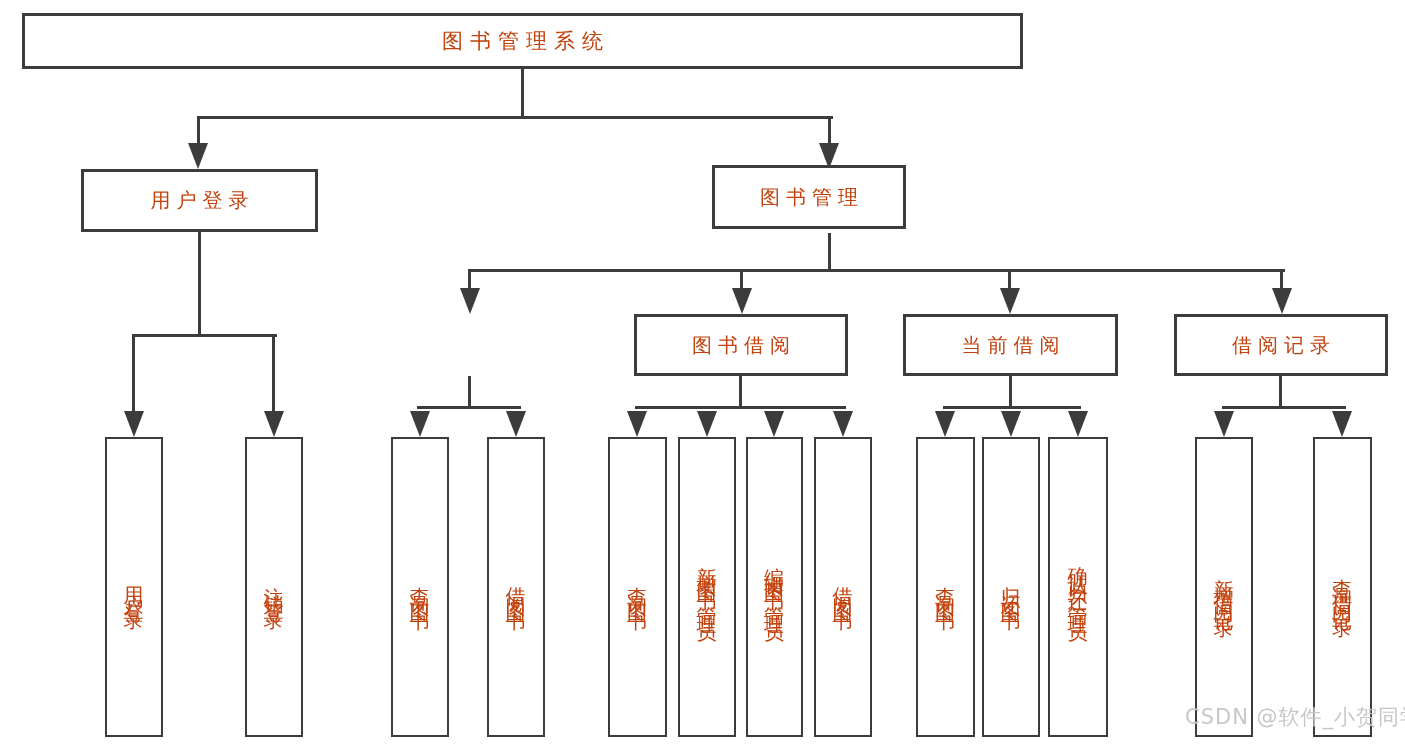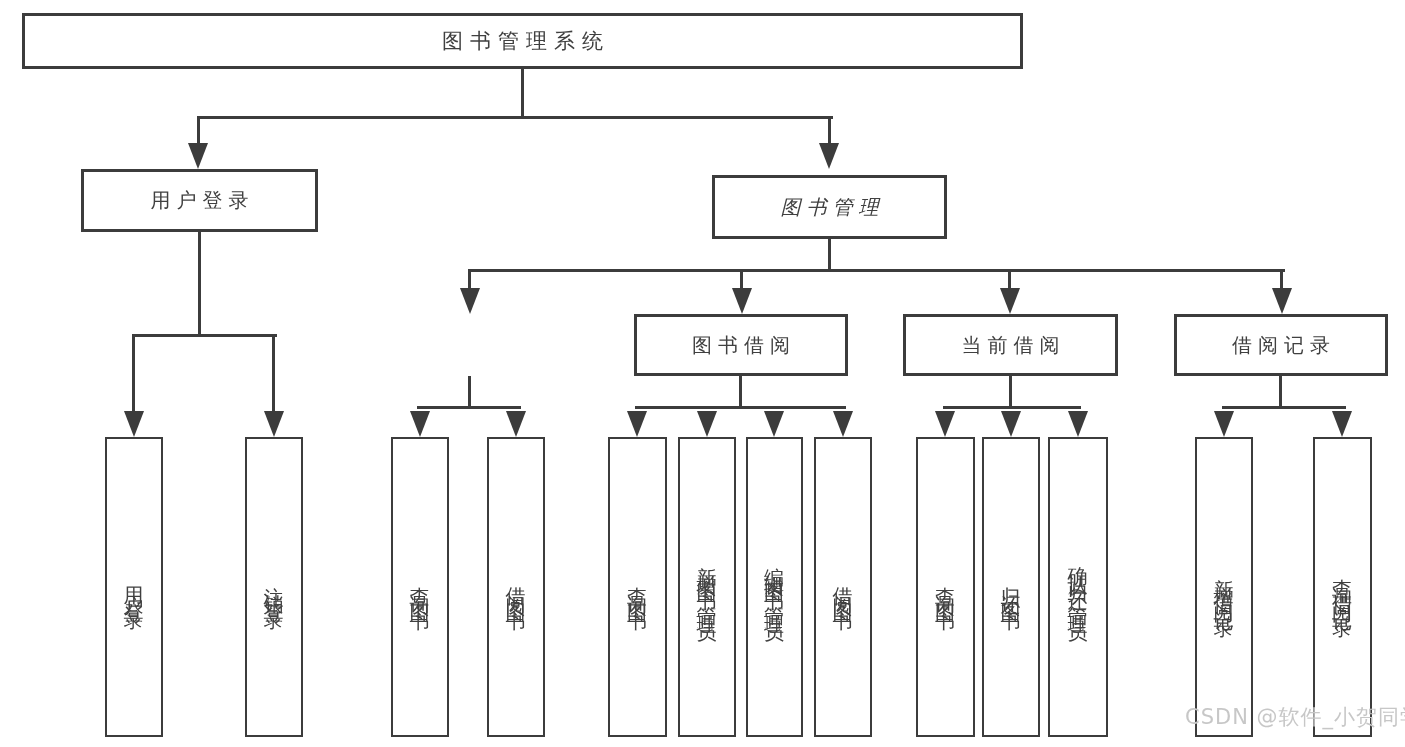--- a/index.html
+++ b/index.html
@@ -7,21 +7,21 @@
     position:relative; width:1405px; height:747px; background:#ffffff;
     font-family:"DejaVu Sans","Liberation Sans",sans-serif;
     color:#333333; overflow:hidden;
   }
   .box {
     position:absolute; box-sizing:border-box;
     border:3px solid #3c3c3c; background:#ffffff;
     display:flex; align-items:center; justify-content:center;
     z-index:2;
   }
-  .box .lbl { font-size:20px; letter-spacing:6px; text-indent:6px; white-space:nowrap; color:#404040; }
+  .box .lbl { font-size:20px; letter-spacing:6px; text-indent:6px; white-space:nowrap; color:#c2410c; }
   .box.root .lbl { font-size:21px; letter-spacing:7px; text-indent:7px; }
   .box.leaf { border-width:2px; }
   .box.leaf .lbl {
     writing-mode:vertical-rl; text-orientation:mixed;
     font-size:20px; letter-spacing:8px; text-indent:0; line-height:1;
   }
   .line { position:absolute; background:#3c3c3c; z-index:1; }
   .arrow {
     position:absolute; width:0; height:0; z-index:1;
     border-left:10px solid transparent; border-right:10px solid transparent;
@@ -44,21 +44,21 @@
   <div class="line" style="left:521px; top:69px; width:3px; height:50px;"></div>
   <div class="line" style="left:197px; top:116px; width:636px; height:3px;"></div>
   <div class="line" style="left:197px; top:116px; width:3px; height:30px;"></div>
   <div class="arrow" style="left:188px; top:143px;"></div>
   <div class="line" style="left:828px; top:116px; width:3px; height:30px;"></div>
   <div class="arrow" style="left:819px; top:143px;"></div>
 
   <div class="box" style="left:81px; top:169px; width:237px; height:63px;">
     <span class="lbl">用户登录</span>
   </div>
-  <div class="box" style="left:712px; top:175px; width:235px; height:64px;font-style:italic;">
+  <div class="box" style="left:712px; top:165px; width:194px; height:64px;">
     <span class="lbl">图书管理</span>
   </div>
 
   <div class="line" style="left:198px; top:232px; width:3px; height:105px;"></div>
   <div class="line" style="left:132px; top:334px; width:145px; height:3px;"></div>
   <div class="line" style="left:132px; top:334px; width:3px; height:80px;"></div>
   <div class="arrow" style="left:124px; top:411px;"></div>
   <div class="line" style="left:272px; top:334px; width:3px; height:80px;"></div>
   <div class="arrow" style="left:264px; top:411px;"></div>
 

